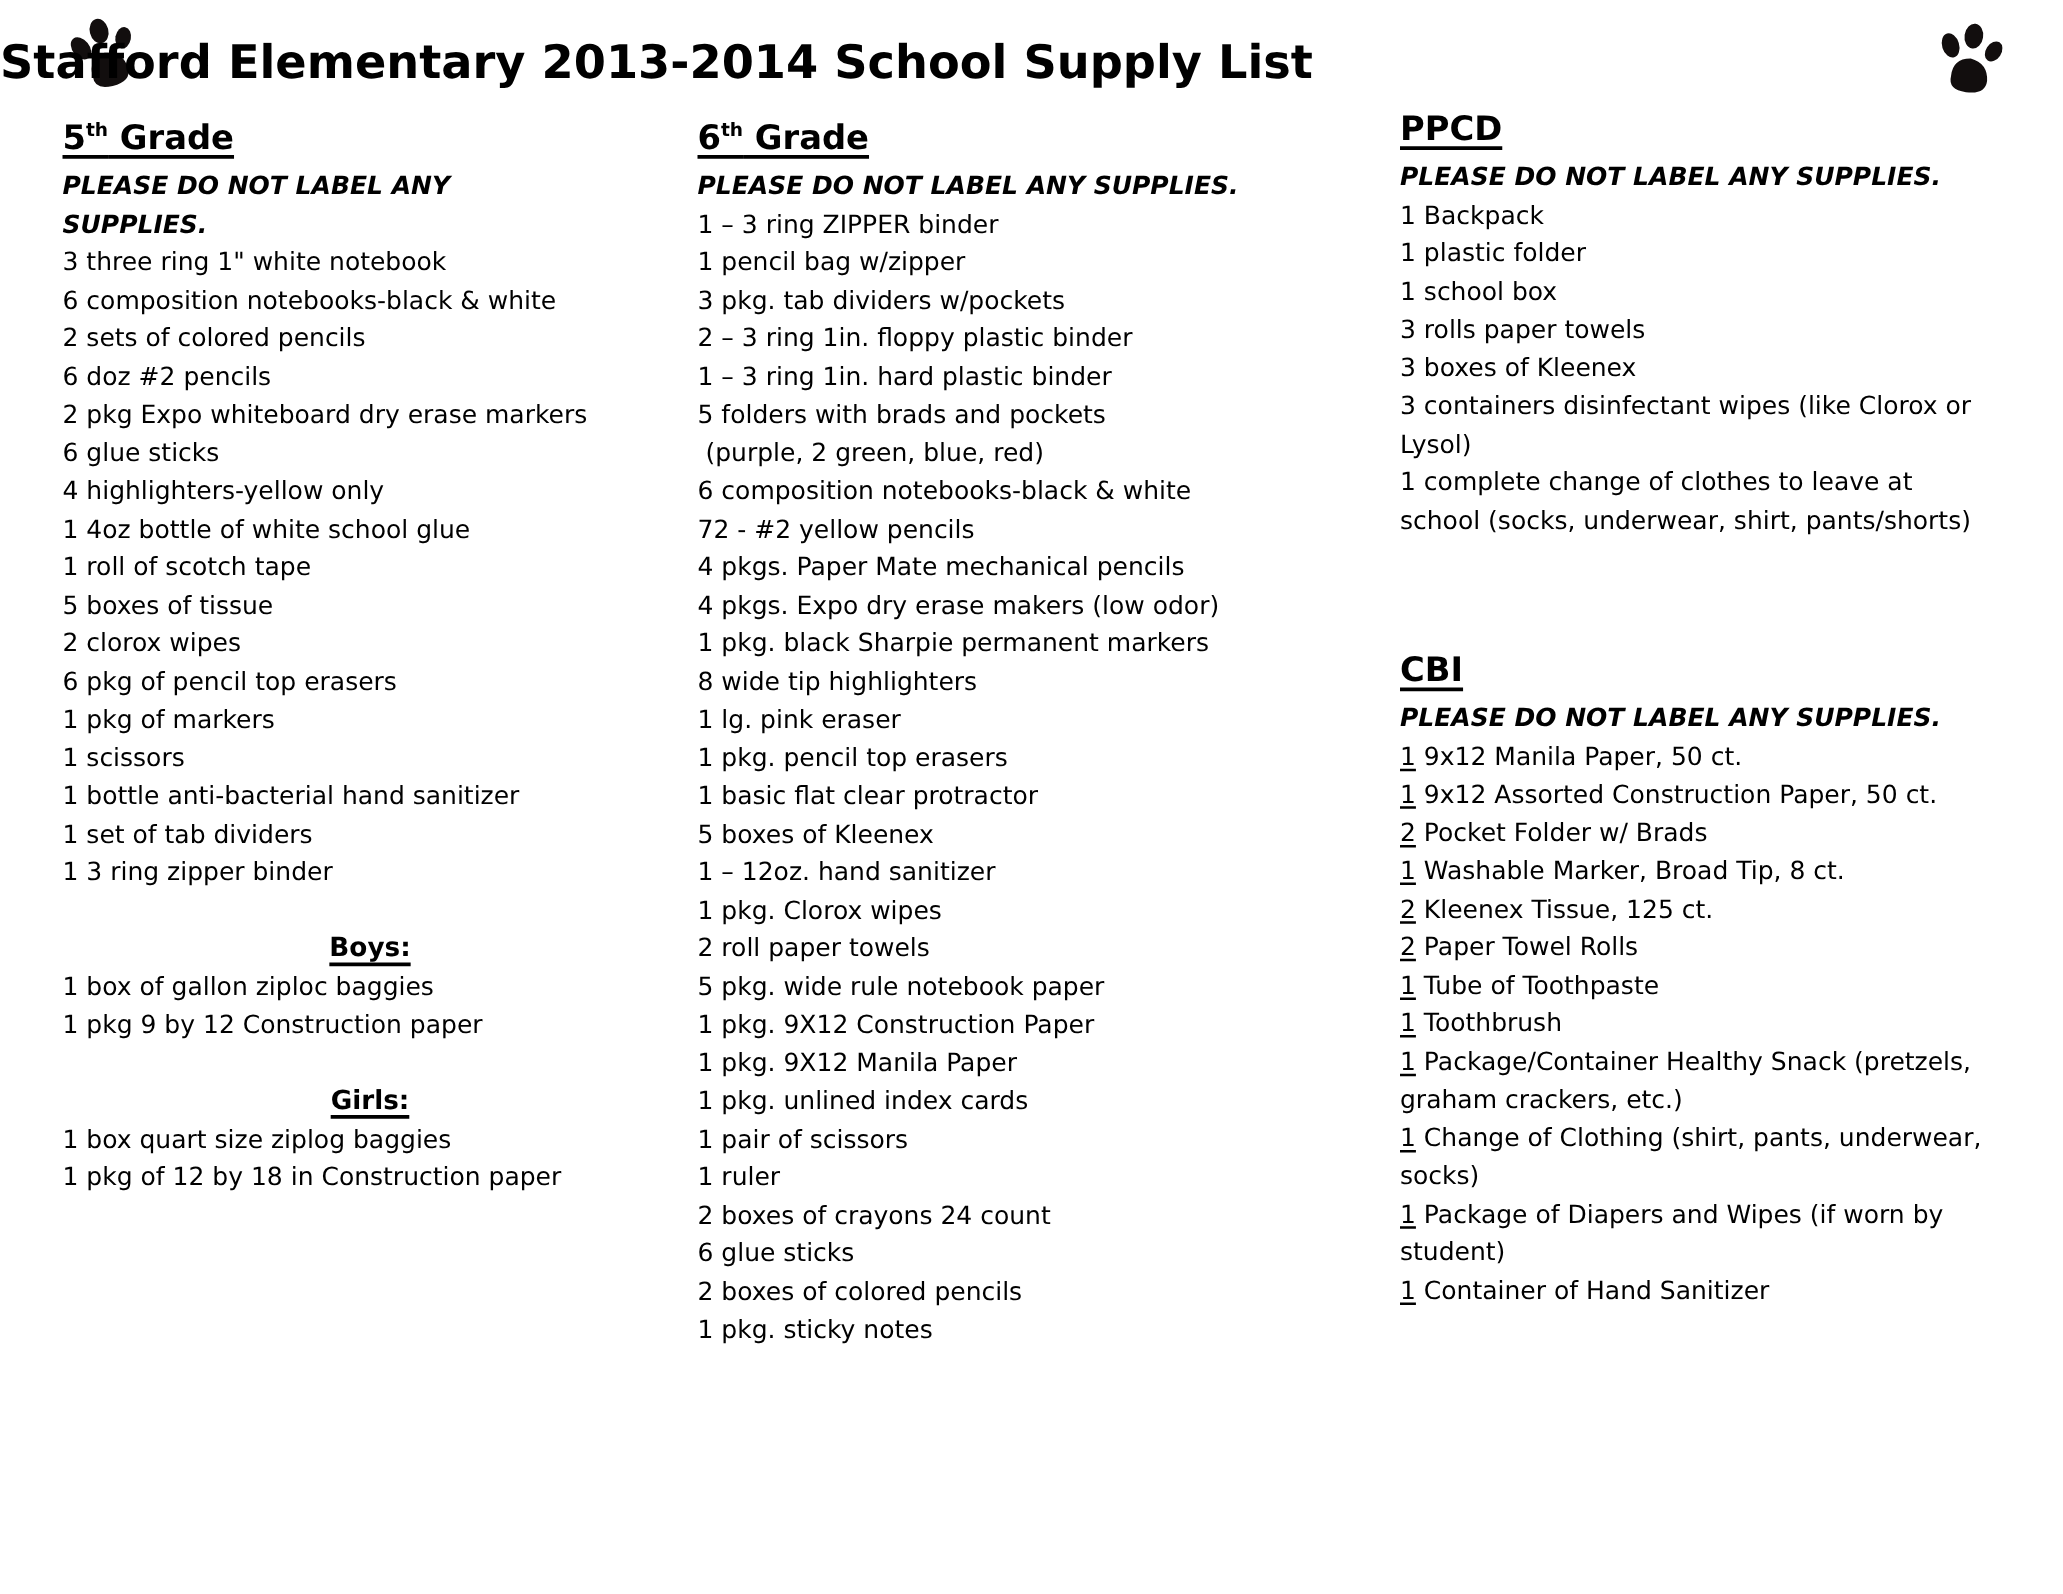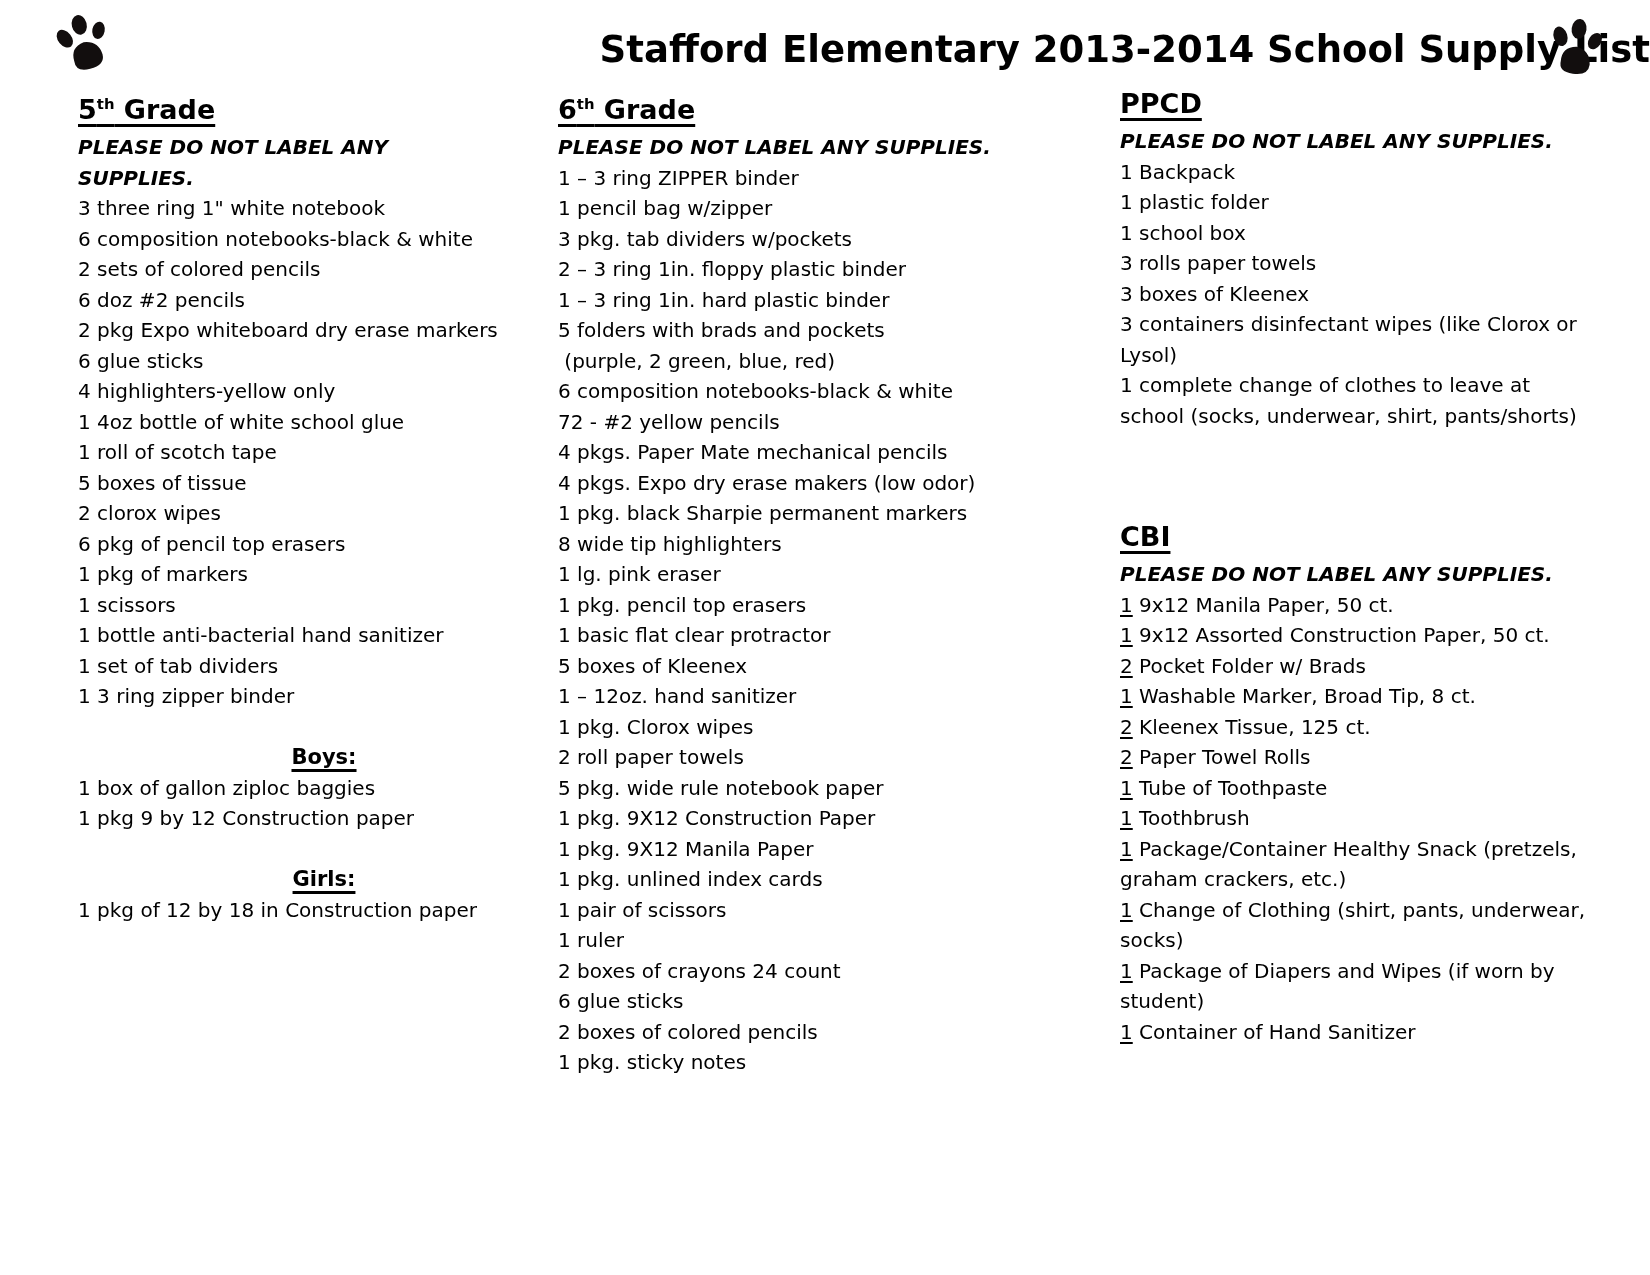--- a/index.html
+++ b/index.html
@@ -5,28 +5,28 @@
   html, body { margin: 0; padding: 0; }
   body {
     width: 1650px; height: 1275px;
     background: #ffffff; color: #000000;
     font-family: "DejaVu Sans", "Liberation Sans", sans-serif;
     overflow: hidden; position: relative;
   }
   .header { position: absolute; left: 0; top: 0; width: 1650px; height: 85px; }
   .title {
     position: absolute; left: 0; right: 0; top: 28px; margin: 0;
-    text-align: right; font-size: 37px; font-weight: bold;
+    text-align: left; font-size: 37px; font-weight: bold;
   }
   .paw { position: absolute; width: 62px; height: 66px; fill: #120e0e; }
   .paw.left  { left: 52px;  top: 12px; transform: rotate(-14deg); }
   .paw.right { right: 44px; top: 16px; transform: rotate(8deg); }
 
   .col { position: absolute; top: 86px; }
-  .col1 { left: 50px;   width: 492px; margin-left: 28px; }
+  .col1 { left: 50px;   width: 492px; }
   .col2 { left: 558px;  width: 515px; }
   .col3 { left: 1080px; width: 478px; margin-left: 40px; }
 
   .sec { display: block; }
   .col1 .sec + .sec { margin-top: 30px; }
   .col3 .sec + .sec { margin-top: 88px; }
 
   .sec-heading { font-size: 27px; font-weight: bold; line-height: 36px; margin-bottom: 4px; }
   .sec-heading.minor { font-size: 21px; line-height: 31px; margin-bottom: 0; text-align: center; }
   .sec-heading sup { font-size: 0.55em; }
@@ -85,20 +85,21 @@
       <div class="item">1 set of tab dividers</div>
       <div class="item">1 3 ring zipper binder</div>
     </section>
   <section class="sec">
       <div class="sec-heading minor"><span class="hu">Boys:</span></div>
       <div class="item">1 box of gallon ziploc baggies</div>
       <div class="item">1 pkg 9 by 12 Construction paper</div>
     </section>
   <section class="sec">
       <div class="sec-heading minor"><span class="hu">Girls:</span></div>
+      <div class="item">1 box quart size ziplog baggies</div>
       <div class="item">1 pkg of 12 by 18 in Construction paper</div>
     </section>
 </div>
 
 <div class="col col2">
   <section class="sec">
       <div class="sec-heading"><span class="hu">6<sup>th</sup> Grade</span></div>
       <div class="notice">PLEASE DO NOT LABEL ANY SUPPLIES.</div>
       <div class="item">1 – 3 ring ZIPPER binder</div>
       <div class="item">1 pencil bag w/zipper</div>

